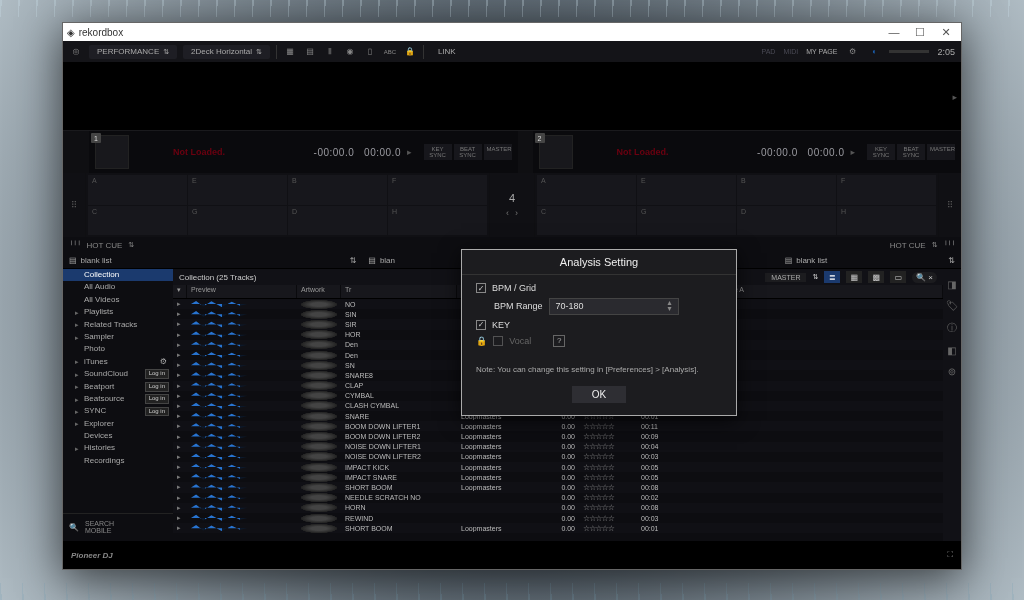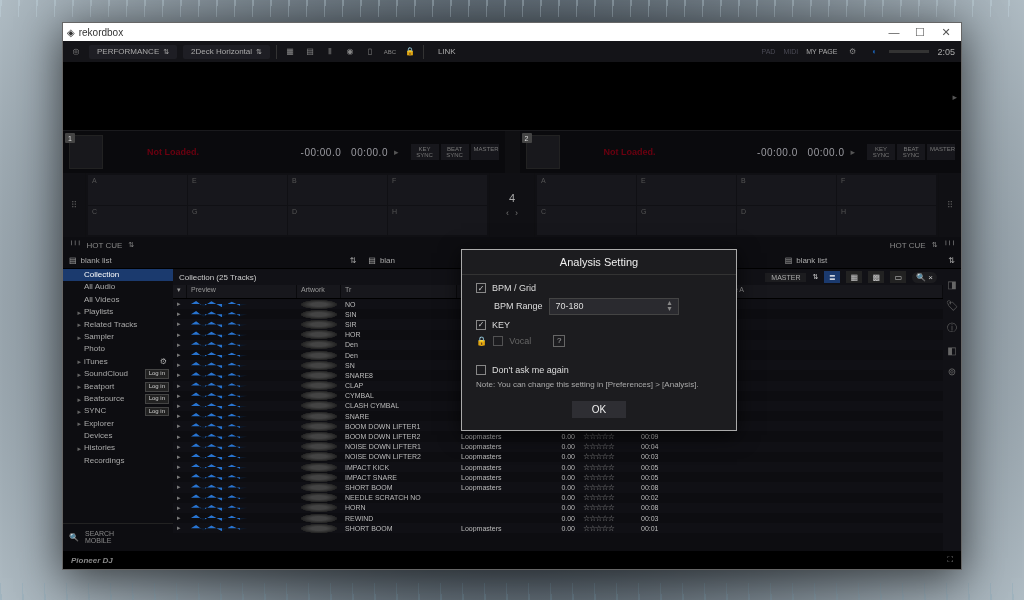--- a/index.html
+++ b/index.html
@@ -38,21 +38,21 @@
 }
 .tb-pill {
   background: #1e1e24; padding: 2px 8px; border-radius: 2px; display: flex;
   align-items: center; gap: 4px; height: 14px;
 }
 .tb-sep { width: 1px; height: 14px; background: #333; }
 .tb-icon { width: 14px; height: 14px; display:flex; align-items:center; justify-content:center; color:#888; }
 .tb-right { margin-left: auto; display: flex; align-items: center; gap: 8px; }
 .wave-area { height: 68px; background: #000; border-bottom: 1px solid #1a1a1d; position:relative; }
 .wave-side-icon { position:absolute; right:4px; top:50%; transform:translateY(-50%); color:#555; font-size:9px;}
-.decks { height: 42px; display: flex; gap: 15px; }
+.decks { height: 42px; display: flex; gap: 15px; margin-left: 26px; }
 .deck {
   flex:1; background: #0a0a0d; display: flex; align-items: center; padding: 0 6px;
   gap: 6px; position: relative;
 }
 .deck-num {
   background:#444; color:#ddd; width:10px; height:10px; font-size:7px;
   display:flex; align-items:center; justify-content:center; border-radius:1px;
   position:absolute; left:2px; top:2px;
 }
 .deck-art { width:34px; height:34px; background:#18181c; border:1px solid #222;}
@@ -66,21 +66,21 @@
 .pad-cell { background:#17171c; color:#555; font-size:7px; padding:2px 4px;}
 .pad-mid { width:44px; background:#101014; display:flex; flex-direction:column; align-items:center; justify-content:center; gap:4px; color:#aaa;}
 .pad-side { width:22px; background:#101014; display:flex; align-items:center; justify-content:center; color:#555;}
 .hotcue-strip { height:16px; display:flex; align-items:center; padding:0 6px; background:#0d0d11; gap:6px; color:#888; font-size:8px;}
 .hotcue-strip .haspacer{flex:1;}
 .multi-header { height:16px; background:#0d0d11; display:flex; align-items:center; border-bottom:1px solid #000;}
 .mh-cell { flex:1; display:flex; align-items:center; gap:4px; padding:0 6px; color:#aaa; font-size:8px;}
 .mh-cell .fill{flex:1}
 .main-flex { flex:1; display:flex; min-height:0; background:#0d0d11; }
 .sidebar { width:110px; background:#0d0d11; display:flex; flex-direction:column; font-size:8px; color:#aaa; overflow:hidden;}
-.sb-item { padding:1px 6px 1px 12px; display:flex; align-items:center; gap:3px; line-height:1.3;text-align:right;}
+.sb-item { padding:1px 6px 1px 12px; display:flex; align-items:center; gap:3px; line-height:1.3;}
 .sb-item.sel { background:#1b3a6e; color:#fff;}
 .sb-arrow{color:#666; font-size:7px; width:6px;}
 .sb-login { margin-left:auto; font-size:6px; background:#222; border:1px solid #444; padding:0 3px; color:#ccc;}
 .sb-item.login-row{padding-right:4px;}
 .sb-search { margin-top:auto; padding:6px; border-top:1px solid #222; display:flex; align-items:center; gap:6px; color:#888;}
 .browser { flex:1; display:flex; flex-direction:column; min-width:0; }
 .browser-header { height:16px; background:#111116; display:flex; align-items:center; padding:0 6px; font-size:8px; color:#ccc;}
 .columns { height:14px; background:#17171c; display:flex; font-size:7px; color:#999; border-bottom:1px solid #000;}
 .col { padding:1px 4px; border-right:1px solid #0a0a0d; overflow:hidden; white-space:nowrap;}
 .rows { flex:1; overflow:hidden; }
@@ -93,21 +93,21 @@
   background: linear-gradient(to right,
     #2a7fe6 0 10%, #0b1a2e 10% 14%,
     #2a7fe6 14% 30%, #0b1a2e 30% 36%,
     #2a7fe6 36% 48%, #0b1a2e 48% 100%);
   clip-path: polygon(0 50%, 5% 10%, 12% 80%, 20% 15%, 30% 85%, 40% 20%, 48% 70%, 55% 50%, 100% 50%, 100% 50%, 0 50%);
   opacity:.9;
 }
 .artwork-blob{ height:9px; width:100%; background:radial-gradient(ellipse at center,#444 30%,#222 70%,transparent 72%);}
 .stars { color:#999; letter-spacing:-1px; font-size:8px;}
 .rpanel { width:18px; background:#111116; display:flex; flex-direction:column; align-items:center; padding-top:10px; gap:10px; color:#666; font-size:10px;}
-.footer { height:18px; background:#000; color:#888; font-size:8px; display:flex; align-items:center; padding:0 8px;}
+.footer { height:28px; background:#000; color:#888; font-size:8px; display:flex; align-items:center; padding:0 8px;}
 .footer .spacer{flex:1;}
 .view-btn{ width:16px; height:12px; background:#222; display:flex; align-items:center; justify-content:center; font-size:8px;}
 .view-btn.active{ background:#1b3a6e; color:#fff;}
 
 
 .dialog {
   position: absolute; left:398px; top:226px; width:276px;
   background:#1c1c1f; border:1px solid #aaa; color:#ddd; font-size:9px;
   box-shadow: 0 4px 20px rgba(0,0,0,.7);
 }
@@ -801,24 +801,20 @@
         <span>KEY</span>
       </div>
       <div class="dlg-row">
         <span class="lock">🔒</span>
         <span class="chk" style="opacity:.5;"></span>
         <span style="color:#666;">Vocal</span>
         <span style="width:10px;"></span>
         <span class="q">?</span>
       </div>
       <div class="dlg-divider"></div>
-      <div class="dlg-row">
-        <span class="chk"></span>
-        <span>Don't ask me again</span>
-      </div>
       <div class="dlg-note">Note: You can change this setting in [Preferences] &gt; [Analysis].</div>
     </div>
     <div class="dlg-footer">
       <button class="ok-btn">OK</button>
     </div>
   </div>
 
 </div>
 
 </body></html>

